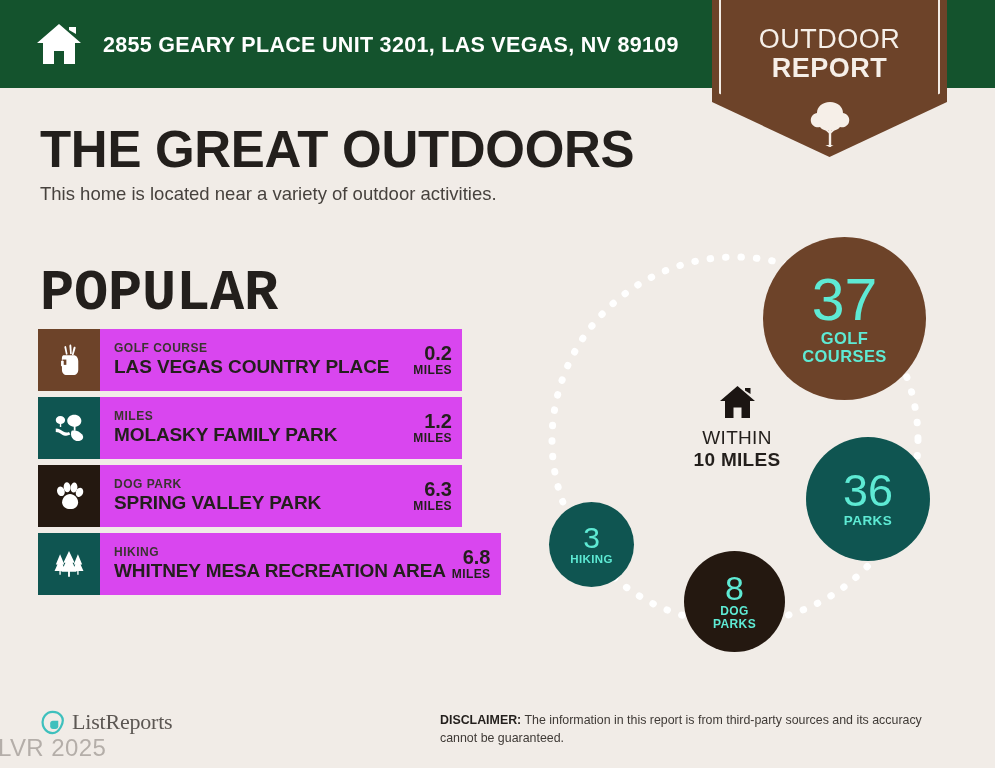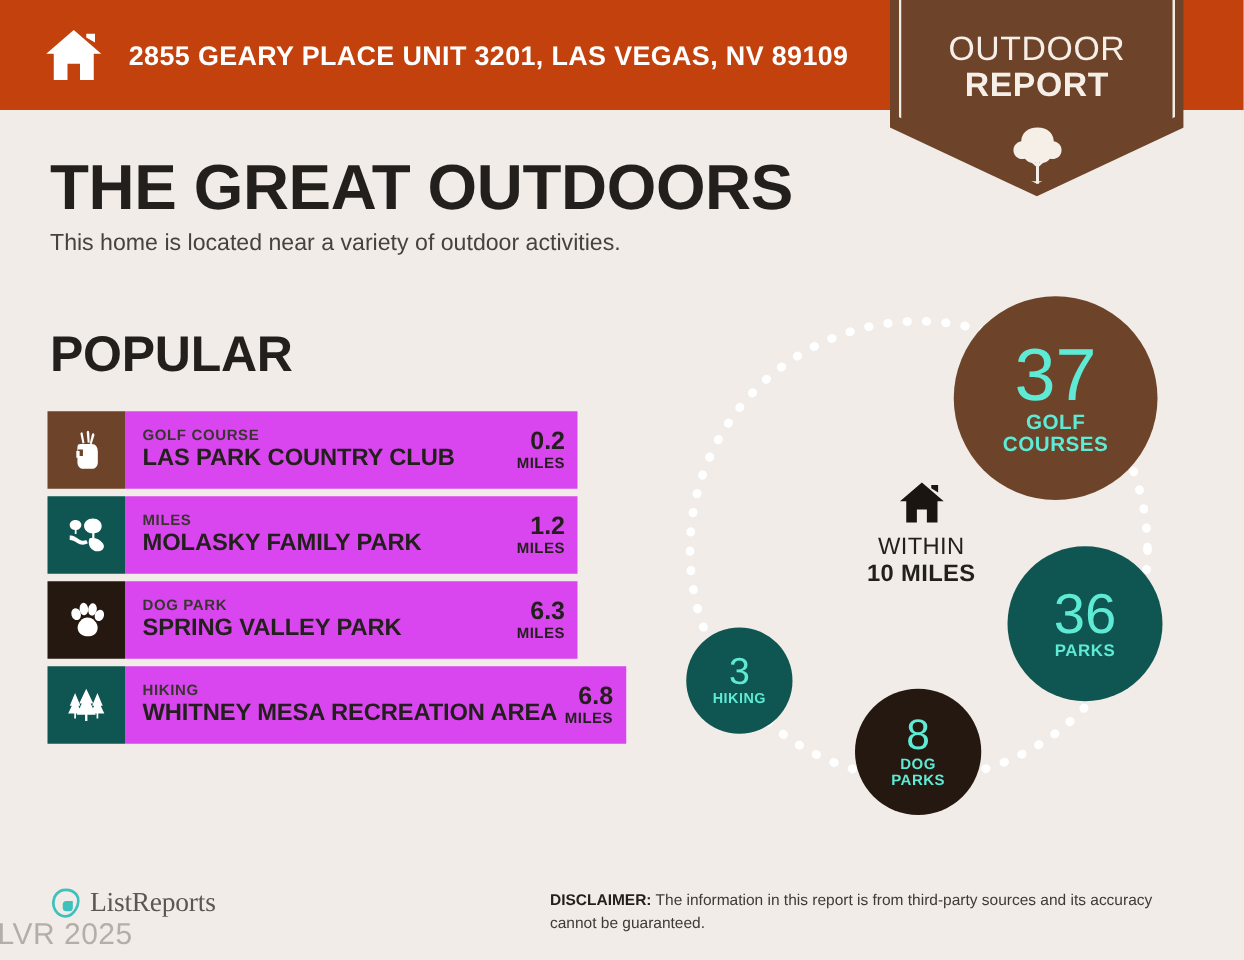--- a/index.html
+++ b/index.html
@@ -8,21 +8,21 @@
     font-family:"Liberation Sans", sans-serif;
     background:#f1ece7;
     position:relative;
     overflow:hidden;
     -webkit-font-smoothing:antialiased;
   }
 
   
   #header-bar{
     position:absolute; left:0; top:0; width:995px; height:88px;
-    background:#c2410c;
+    background:#14532d;
   }
   #home-icon-header{
     position:absolute; left:36px; top:22px; width:46px; height:44px;
   }
   #header-address{
     position:absolute; left:103px; top:33px;
     color:#ffffff; font-size:21.5px; font-weight:bold;
     letter-spacing:.3px; white-space:nowrap;
   }
 
@@ -56,21 +56,21 @@
   #page-title{
     position:absolute; left:40px; top:120px;
     font-size:51px; font-weight:bold; color:#231f1c; letter-spacing:-.3px;
   }
   #page-subtitle{
     position:absolute; left:40px; top:183px;
     font-size:18.5px; color:#47423e;
   }
   #popular-heading{
     position:absolute; left:40px; top:262px;
-    font-size:40px; font-weight:bold; color:#231f1c; letter-spacing:-.2px;
+    font-size:57px; font-weight:bold; color:#231f1c; letter-spacing:-.2px;font-family:Liberation Mono, monospace;
   }
 
   
   #popular-list{
     position:absolute; left:38px; top:329px; width:424px;
   }
   .poi-row{
     position:relative; height:62px; margin-bottom:6px;
     display:flex; align-items:stretch;
   }
@@ -197,21 +197,21 @@
         <path fill="#ffffff" d="M18.5 1.5 C17.6 1.6 17.4 2.6 17.5 3.8 L18.3 12.4 L20.1 12.3 L19.7 3.3 C19.6 2.2 19.3 1.5 18.5 1.5 Z"></path>
         <path fill="#ffffff" d="M23.8 4 C23 3.6 22.3 4.3 22 5.4 L20.2 13.2 L21.9 13.8 L24.2 6.3 C24.5 5.3 24.5 4.4 23.8 4 Z"></path>
         <path fill="#ffffff" d="M11.5 13.5 L22 13.5 C25.6 13.5 27.5 16.4 27.5 20.5 L27.5 30 C27.5 33.5 25.4 36 22 36 L14.5 36 C11.1 36 9 33.5 9 30 L9 20.5 C9 16.4 8.5 13.5 11.5 13.5 Z"></path>
         <path fill="#6d4329" d="M9.6 18.5 L14 18.5 L14 24.5 L9.6 24.5 Z"></path>
         <path fill="#ffffff" d="M8 20 L11 20 L11 26 L8 26 Z"></path>
       </svg>
     </div>
     <div class="poi-body">
       <div class="poi-text">
         <div class="poi-cat">GOLF COURSE</div>
-        <div class="poi-name">LAS PARK COUNTRY CLUB</div>
+        <div class="poi-name">LAS VEGAS COUNTRY PLACE</div>
       </div>
       <div class="poi-dist">
         <div class="poi-dist-num">0.2</div>
         <div class="poi-dist-unit">MILES</div>
       </div>
     </div>
   </div>
 
   <div class="poi-row">
     <div class="poi-icon-tile" style="background:#0f5551">

